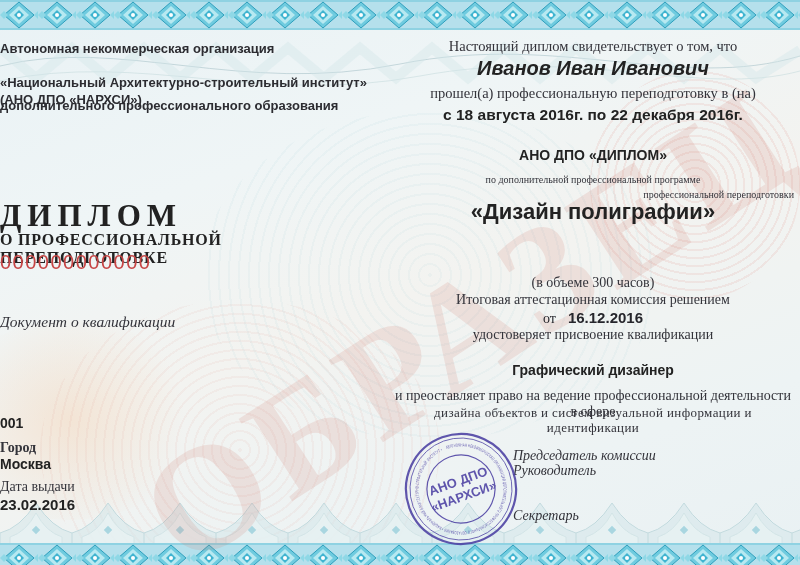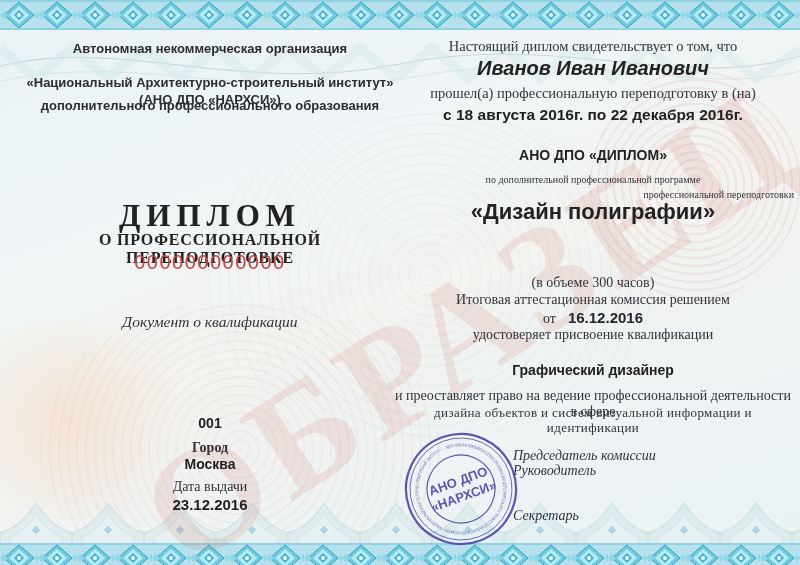--- a/index.html
+++ b/index.html
@@ -26,21 +26,21 @@
     font-family:"Liberation Serif",serif;font-weight:bold;
     font-size:150px;line-height:160px;letter-spacing:8px;
     color:rgba(205,118,103,.16);white-space:nowrap;pointer-events:none;
   }
   
   .t{position:absolute;line-height:1.15;}
   .ser{font-family:"Liberation Serif",serif;}
   .sans{font-family:"Liberation Sans",sans-serif;}
   .b{font-weight:bold;}
   .i{font-style:italic;}
-  .ctr-l{left:24px;width:372px;text-align:center;}
+  .ctr-l{left:0;width:372px;text-align:left;}
   .ctr-r{left:392px;width:402px;text-align:center;}
   .issuer-line{color:#2c2c31;font-size:13px;line-height:17.2px;}
   .dip-title{font-size:31px;letter-spacing:6px;color:#222;font-weight:bold;}
   .dip-sub{font-size:16px;letter-spacing:.8px;color:#222;}
   .serial{font-size:20px;letter-spacing:1.5px;color:#c64545;font-family:"Liberation Sans",sans-serif;}
   .doc-type{font-size:15.5px;color:#33333a;}
   .lbl{font-size:14px;color:#33333a;}
   .val{font-size:14px;color:#222;}
   .intro{font-size:14.5px;color:#33333a;}
   .holder{font-size:20px;color:#222;}
@@ -113,21 +113,21 @@
 
   <div class="t ctr-l ser dip-title" style="top:198px;">ДИПЛОМ</div>
   <div class="t ctr-l ser b dip-sub" style="top:231px;">О ПРОФЕССИОНАЛЬНОЙ ПЕРЕПОДГОТОВКЕ</div>
   <div class="t ctr-l serial" style="top:251px;">000000000000</div>
   <div class="t ctr-l ser i doc-type" style="top:313px;">Документ о квалификации</div>
 
   <div class="t ctr-l sans b val" style="top:415px;">001</div>
   <div class="t ctr-l ser lbl" style="top:440px;font-weight:bold;">Город</div>
   <div class="t ctr-l ser lbl" style="top:479px;">Дата выдачи</div>
   <div class="t ctr-l sans b val" style="top:456px;">Москва</div>
-  <div class="t ctr-l sans b val" style="top:496px;font-size:15px;">23.12.2016</div>
+  <div class="t ctr-l sans b val" style="top:496px;font-size:15px;">23.02.2016</div>
 
   <div class="t ctr-r ser intro" style="top:38px;">Настоящий диплом свидетельствует о том, что</div>
   <div class="t ctr-r sans b i holder" style="top:57px;">Иванов Иван Иванович</div>
   <div class="t ctr-r ser intro" style="top:85px;">прошел(а) профессиональную переподготовку в (на)</div>
   <div class="t ctr-r sans b period" style="top:106px;">с 18 августа 2016г. по 22 декабря 2016г.</div>
 
   <div class="t ctr-r sans b org-short" style="top:147px;">АНО ДПО «ДИПЛОМ»</div>
 
   <div class="t ctr-r ser prog" style="top:174px;">по дополнительной профессиональной программе</div>
   <div class="t ctr-r ser prog" style="top:189px;text-align:right;">профессиональной переподготовки</div>

